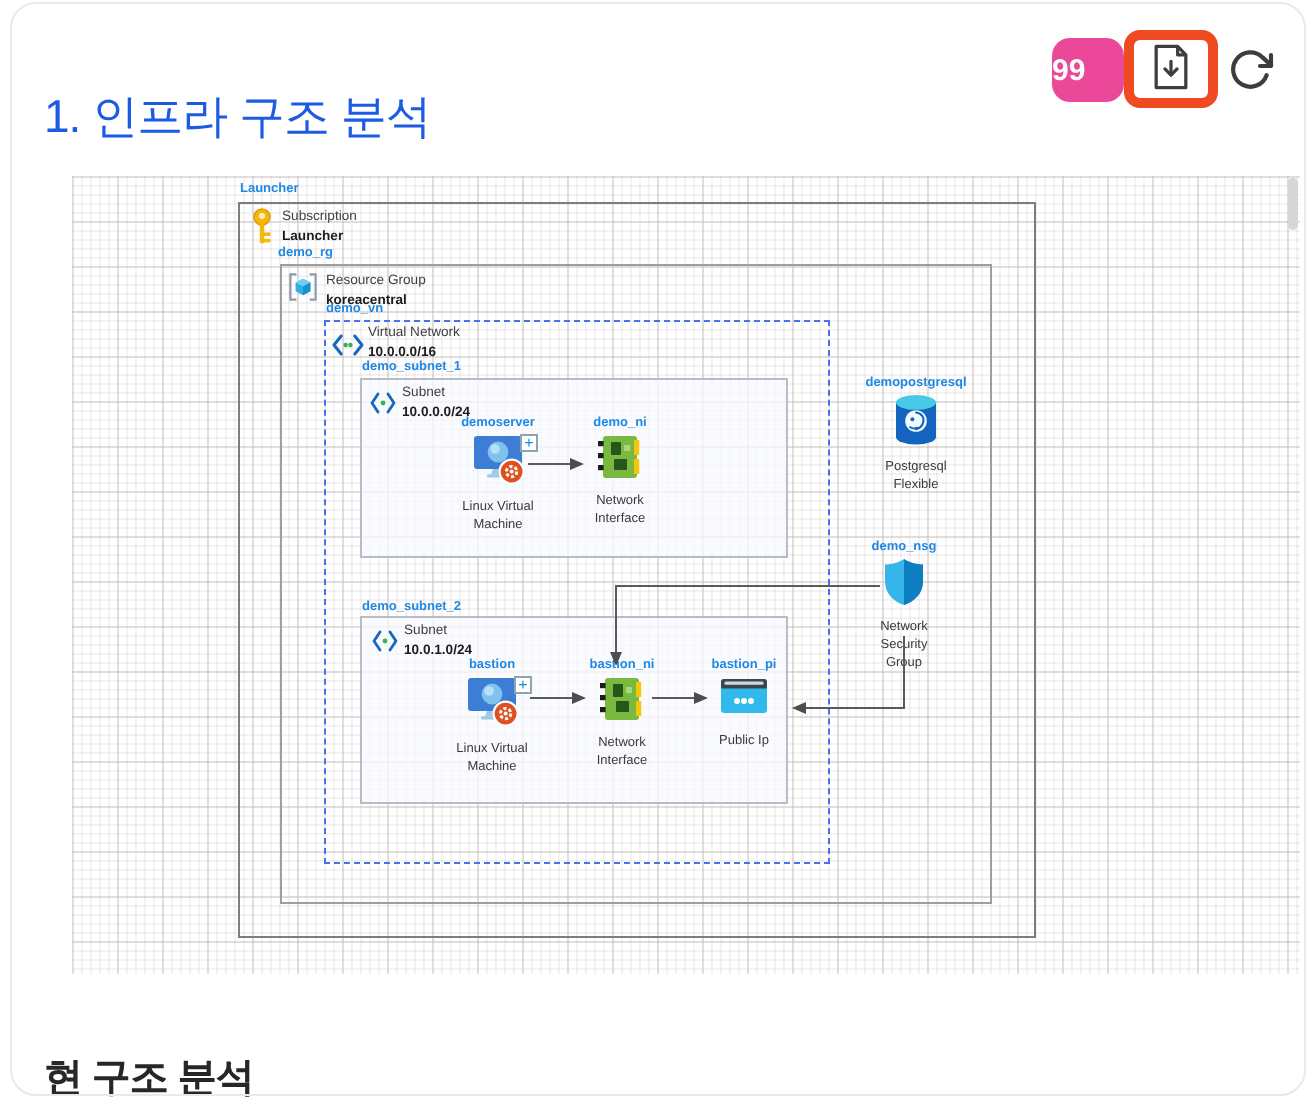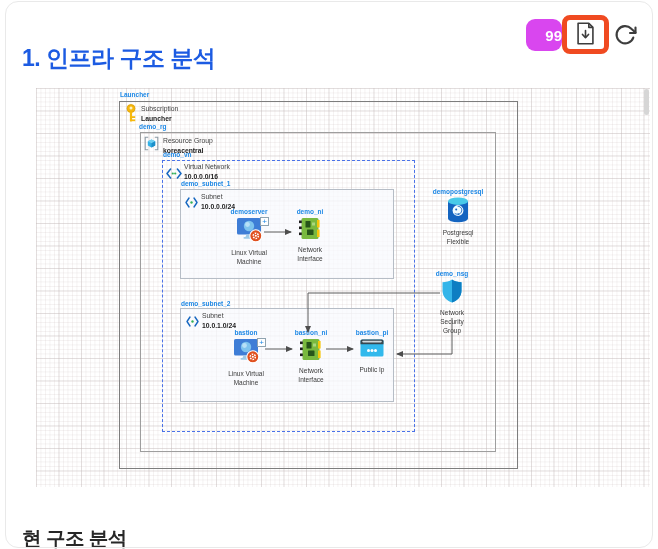--- a/index.html
+++ b/index.html
@@ -1,23 +1,23 @@
 <!DOCTYPE html>
 <html><head>
 <meta charset="utf-8">
 <style>
   html,body{margin:0;padding:0;width:658px;height:549px;overflow:hidden;background:#fff;
     font-family:"Liberation Sans","DejaVu Sans",sans-serif;}
   .abs{position:absolute;}
   .card-outline{position:absolute;inset:1px 5px;border:1px solid #e9e9e9;border-radius:13px;
     pointer-events:none;z-index:99;}
   
-  .page-title{left:22px;top:28px;font-size:23px;font-weight:700;color:#1c5be2;letter-spacing:-.5px;}
-  .count-badge{left:526px;top:19px;width:36px;height:32px;background:#d946ef;border-radius:9px;
-    display:flex;align-items:center;justify-content:flex-end;color:#fff;font-size:15px;font-weight:700;}
+  .page-title{left:22px;top:28px;font-size:23px;font-weight:400;color:#1c5be2;letter-spacing:-.5px;}
+  .count-badge{left:526px;top:19px;width:36px;height:32px;background:#ec4899;border-radius:9px;
+    display:flex;align-items:center;justify-content:flex-start;color:#fff;font-size:15px;font-weight:700;}
   .highlight-box{left:562px;top:15px;width:47px;height:39px;border:5px solid #f04a21;border-radius:8px;
     box-sizing:border-box;display:flex;align-items:center;justify-content:center;background:#fff;}
   .refresh-btn{left:611px;top:22px;width:28px;height:28px;display:flex;align-items:center;justify-content:center;
     background:none;border:none;padding:0;cursor:pointer;}
   
   .canvas{left:36px;top:88px;width:614px;height:399px;background-color:#fff;
     background-image:
       linear-gradient(to right, rgba(205,195,195,.22) 1px, transparent 1px),
       linear-gradient(to bottom, rgba(205,195,195,.22) 1px, transparent 1px),
       linear-gradient(to right, rgba(185,175,175,.33) 1px, transparent 1px),

